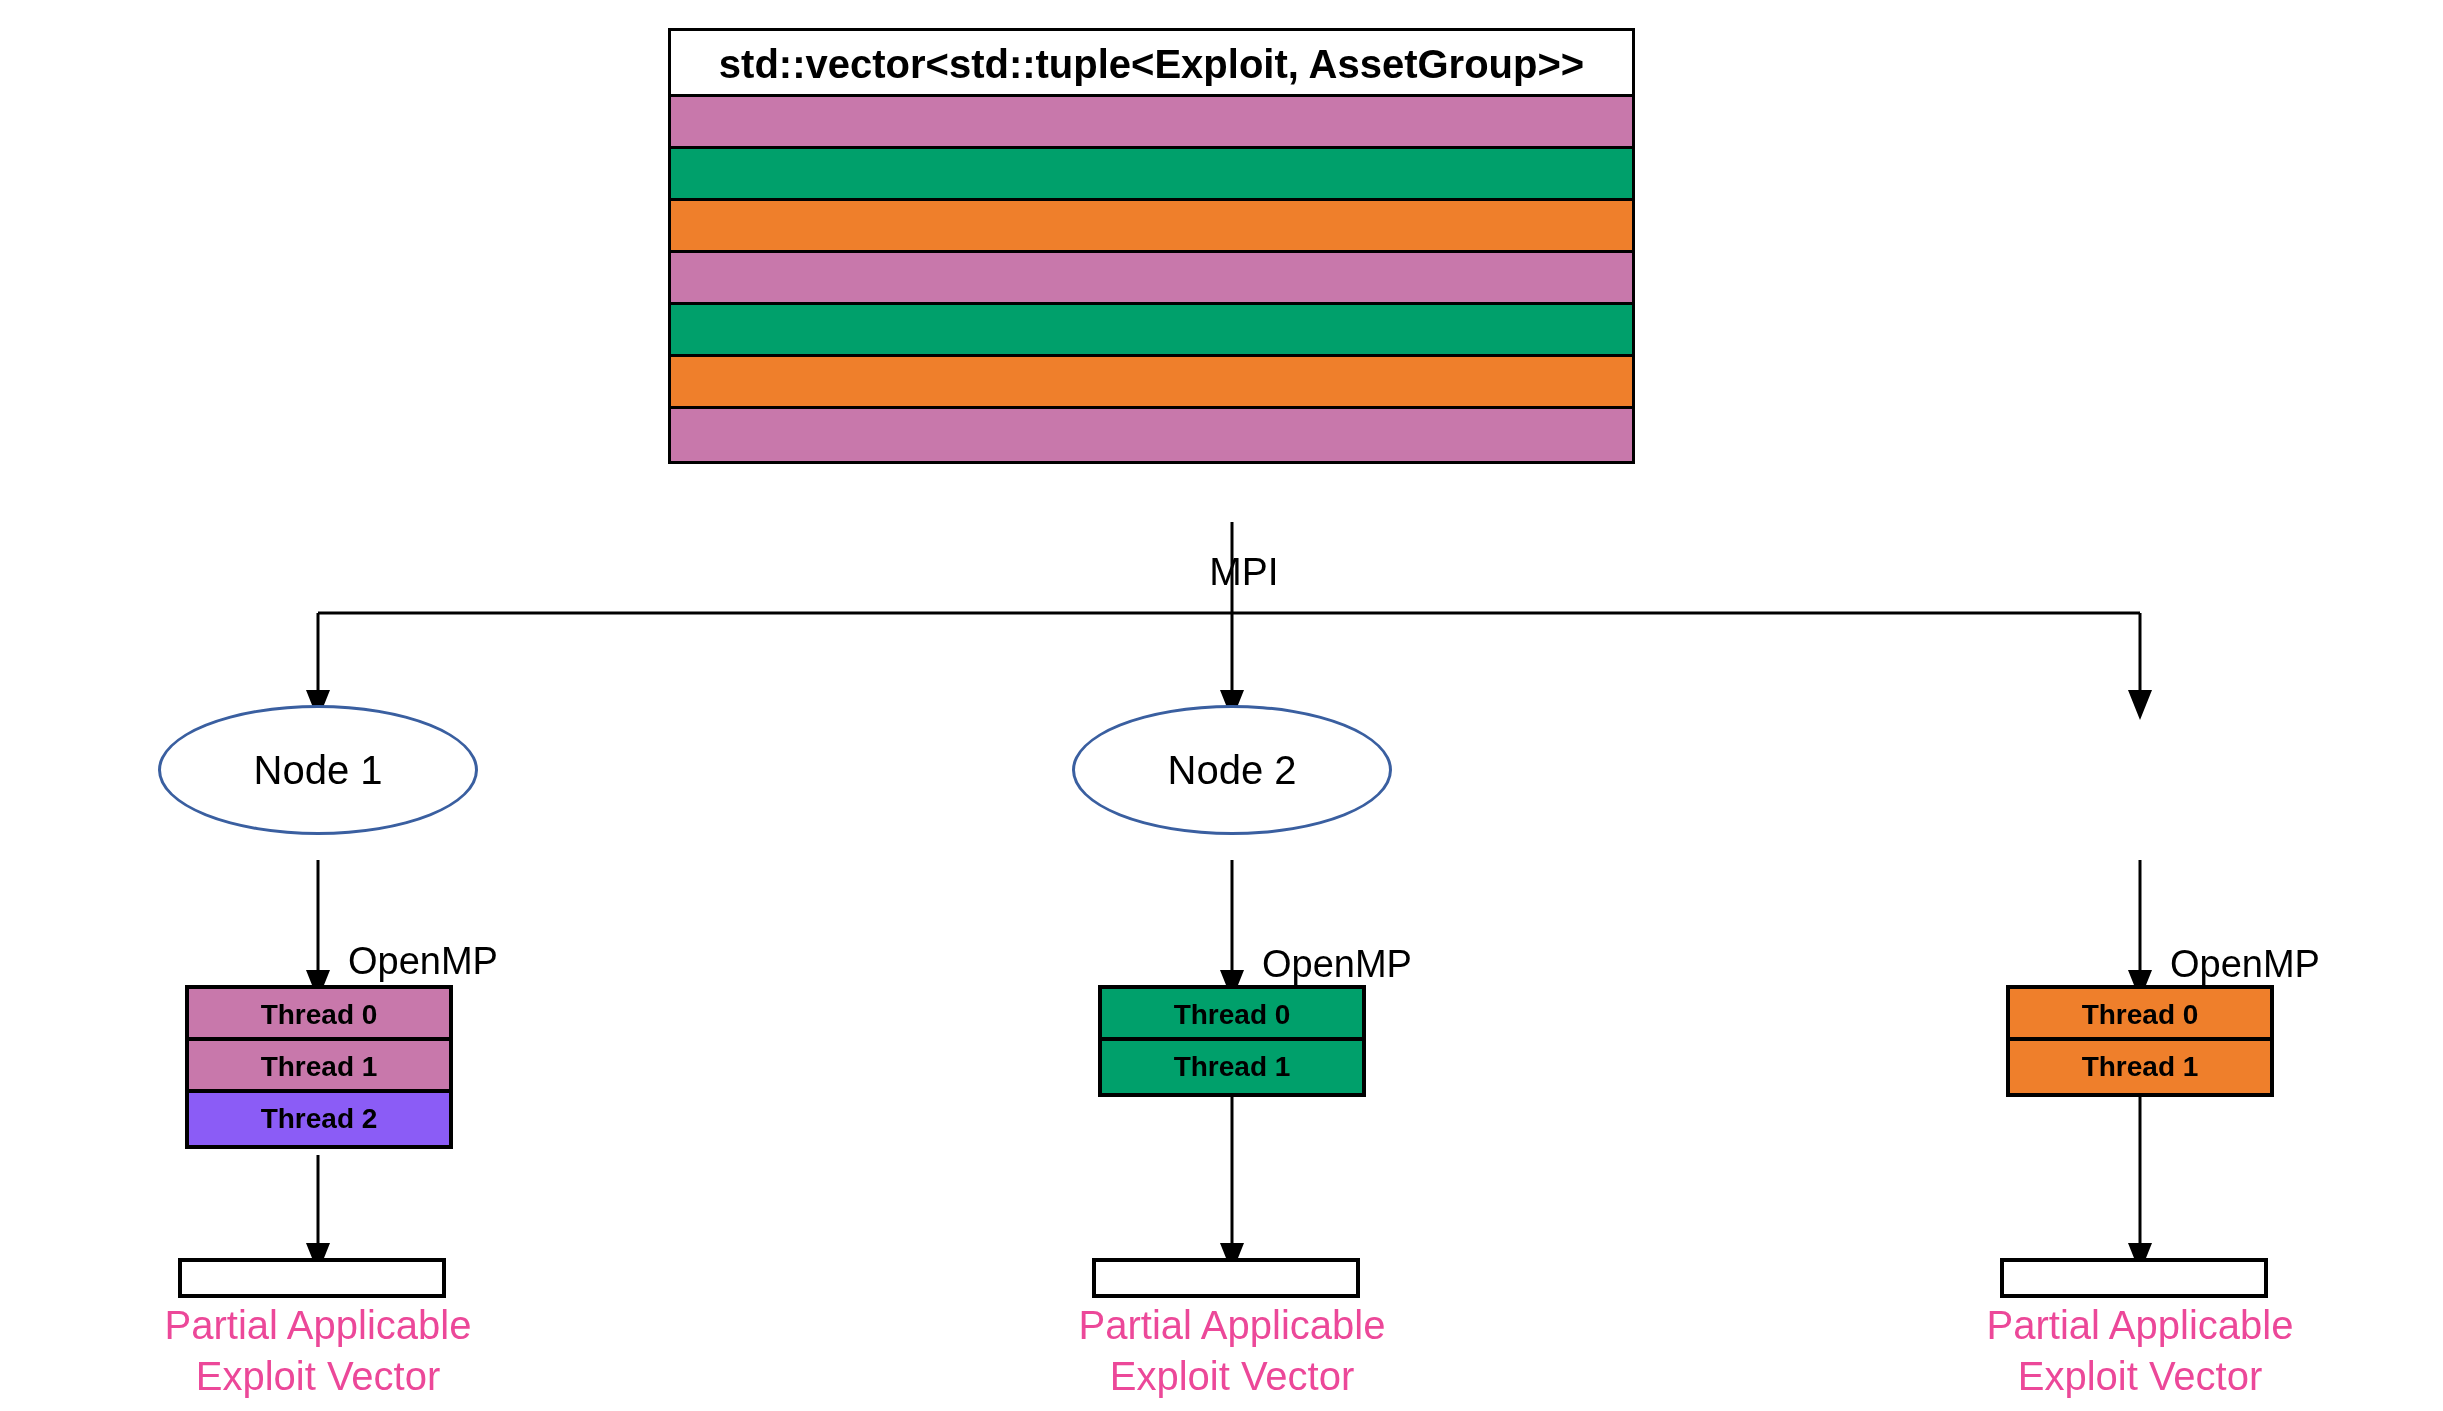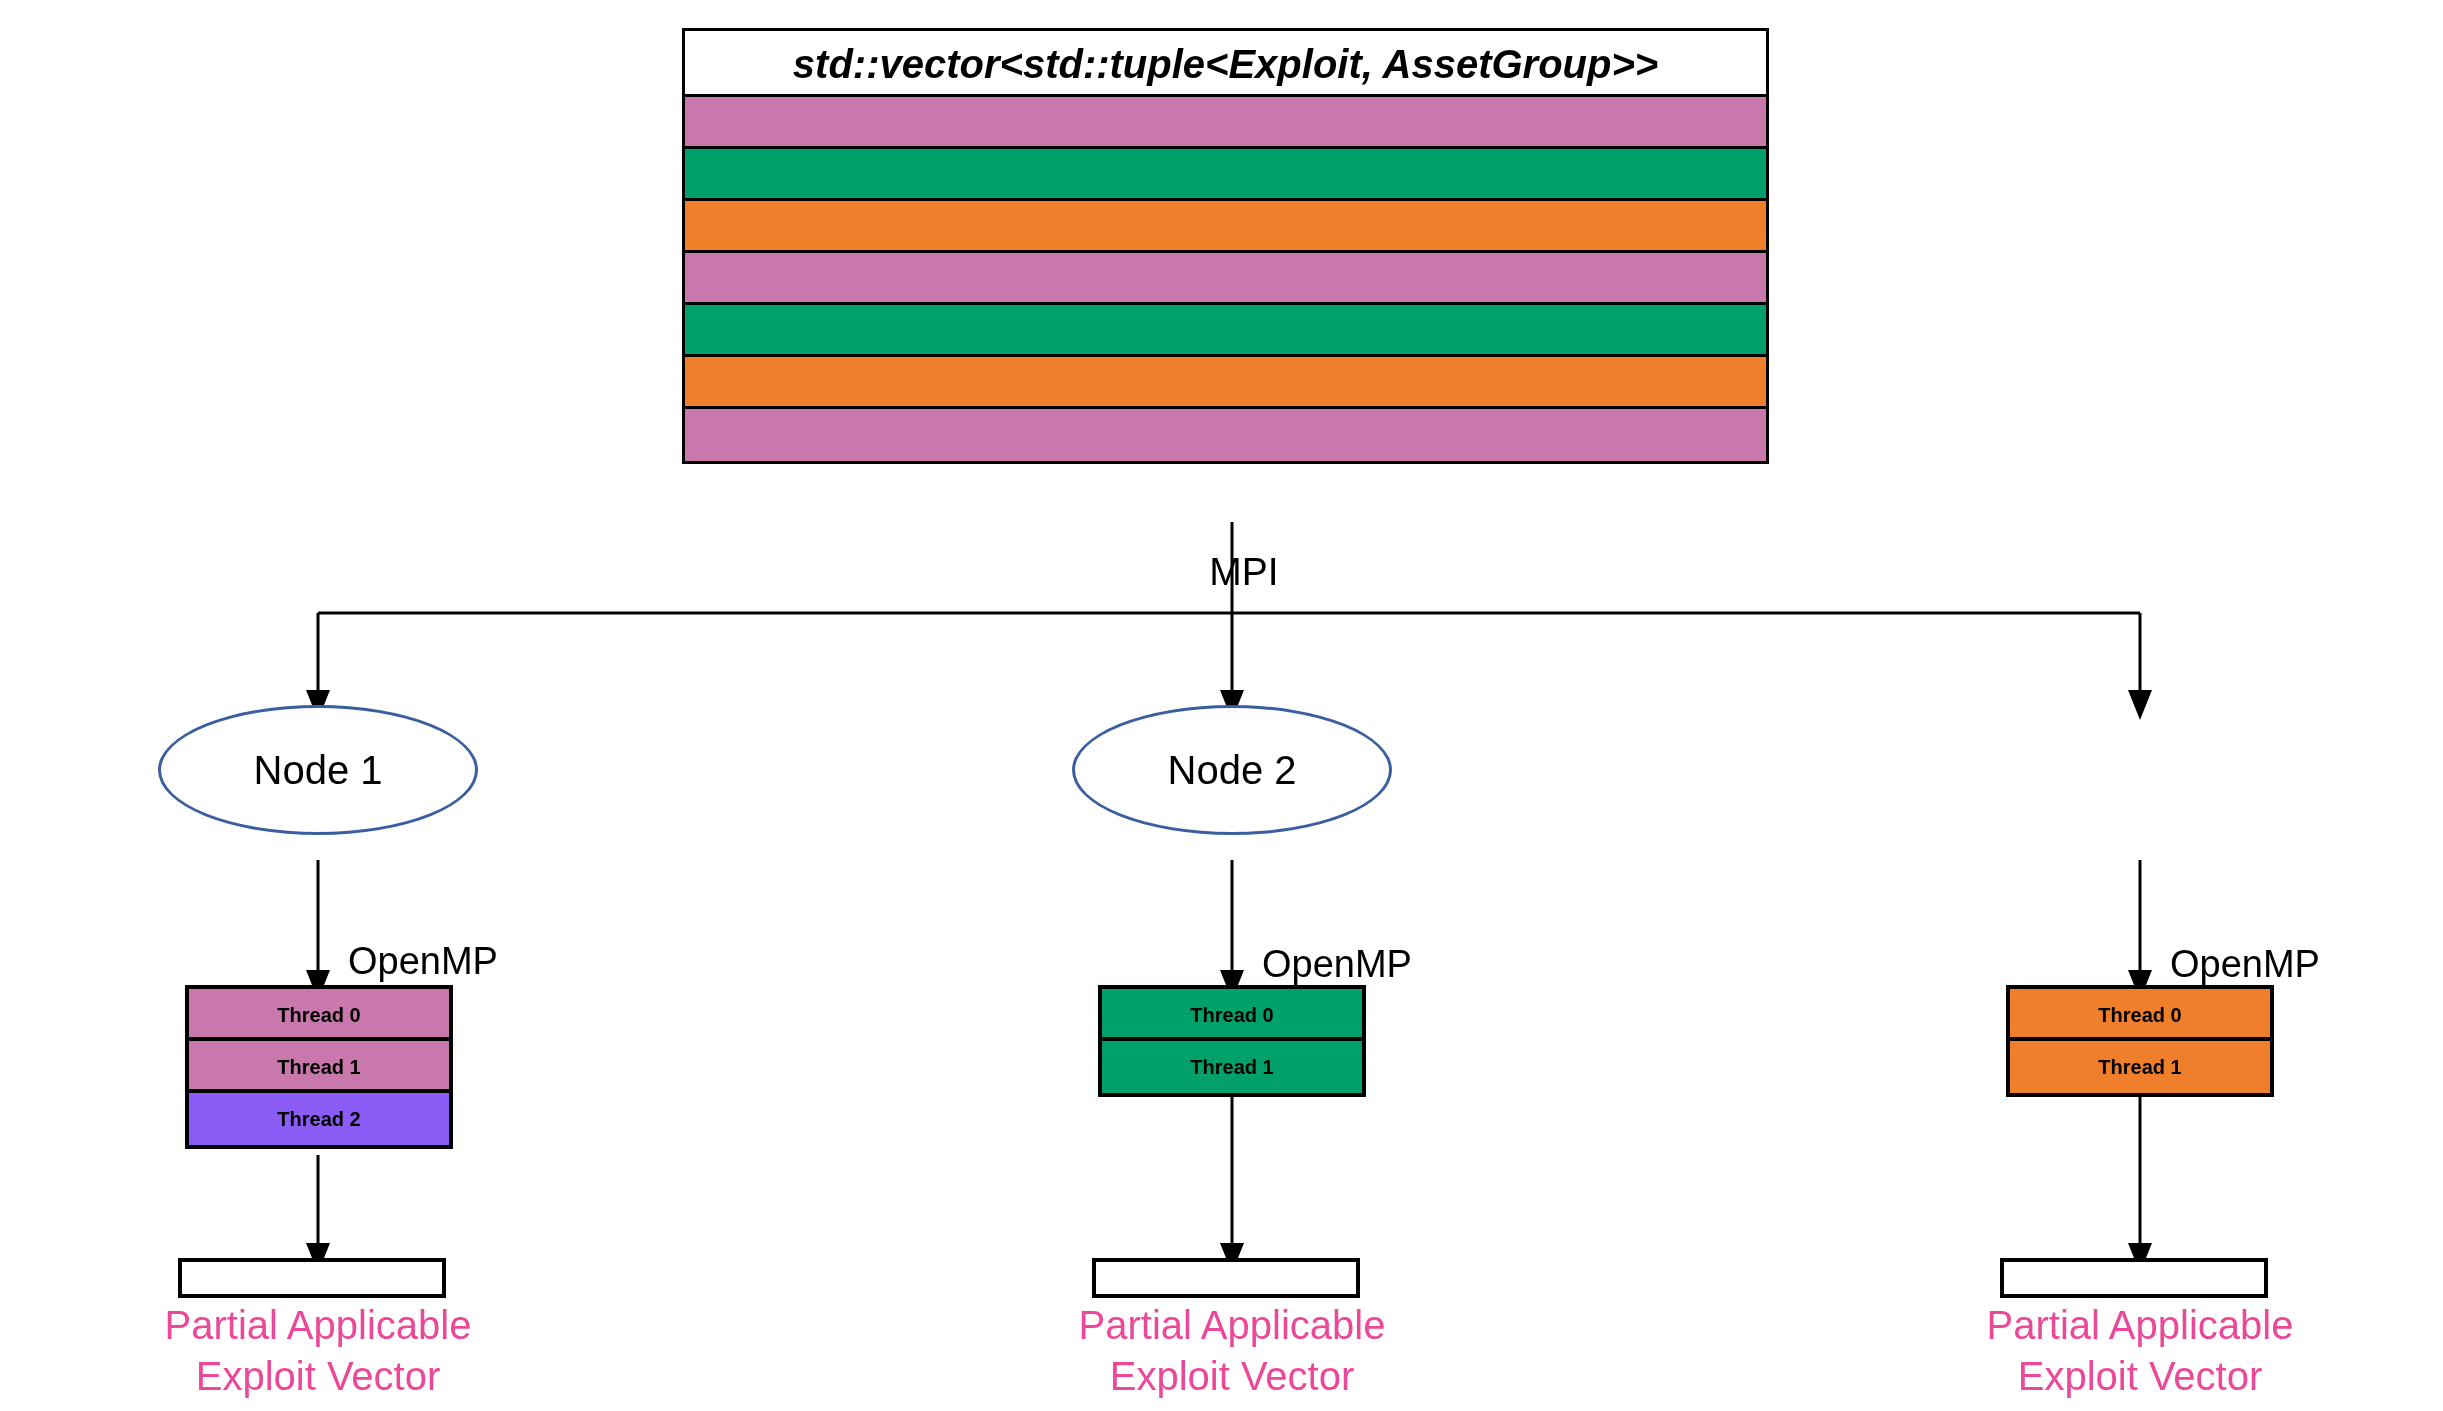--- a/index.html
+++ b/index.html
@@ -22,27 +22,26 @@
     left: 0;
     top: 0;
     width: 2443px;
     height: 1411px;
     pointer-events: none;
   }
 
   
   .vector-block {
     position: absolute;
-    left: 682px;
+    left: 668px;
     top: 28px;
-    width: 1087px;
+    width: 967px;
     border: 3px solid #000000;
     box-sizing: border-box;
     background: #ffffff;
-    font-style: italic;
   }
   .vector-header {
     height: 66px;
     line-height: 66px;
     text-align: center;
     font-size: 40px;
     font-weight: bold;
     color: #000000;
     background: #ffffff;
     border-bottom: 3px solid #000000;
@@ -100,21 +99,21 @@
   
   .thread-stack {
     position: absolute;
     border: 4px solid #000000;
     box-sizing: border-box;
   }
   .thread-box {
     height: 52px;
     line-height: 52px;
     text-align: center;
-    font-size: 20px;
+    font-size: 28px;
     font-weight: bold;
     color: #000000;
     box-sizing: border-box;
     border-bottom: 4px solid #000000;
   }
   .thread-box:last-child {
     border-bottom: none;
   }
 
   

